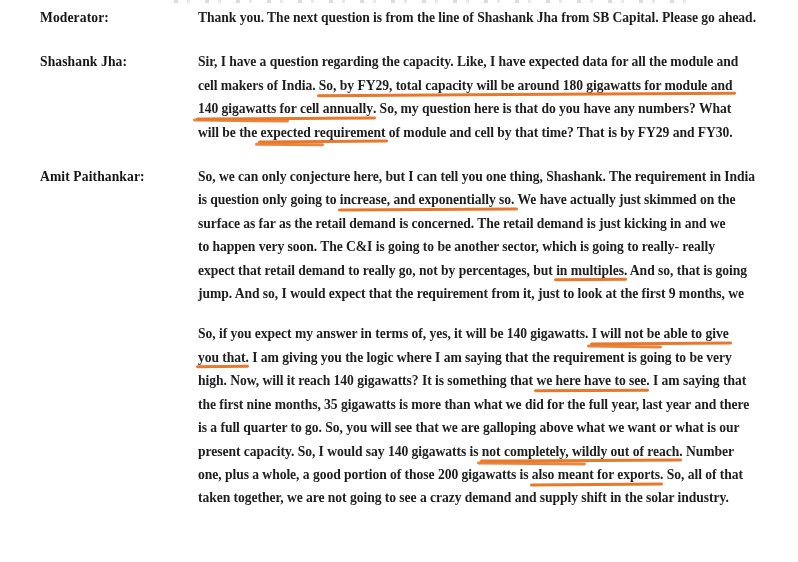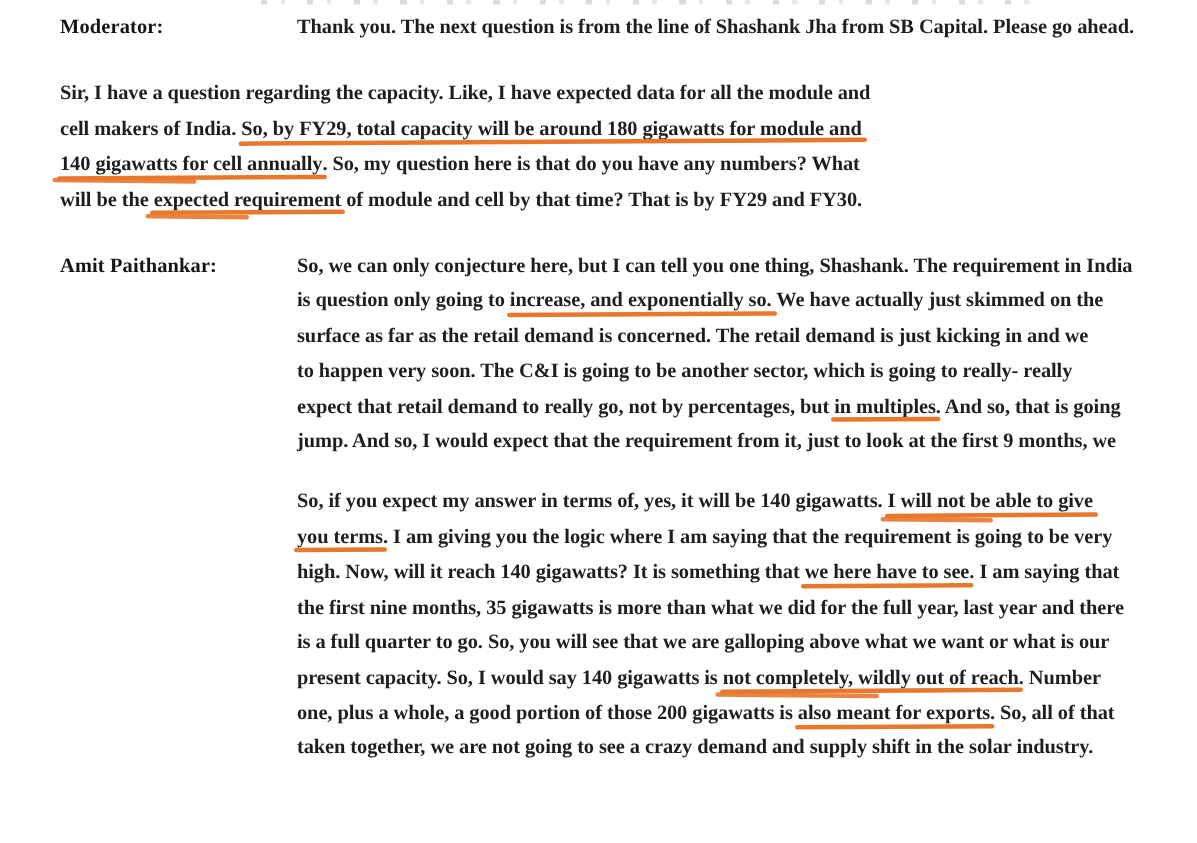--- a/index.html
+++ b/index.html
@@ -55,20 +55,21 @@
 <div class="page">
   <div class="artifact"></div>
   <div class="transcript">
       <div class="row">
         <div class="speaker">Moderator:</div>
         <div class="text-col">
           <div class="line"><span>Thank you. The next question is from the line of Shashank Jha from SB Capital. Please go ahead.</span></div>
         </div>
       </div>
       <div class="row">
+        <div class="speaker">Shashank Jha:</div>
         <div class="text-col">
           <div class="line"><span>Sir, I have a question regarding the capacity. Like, I have expected data for all the module and</span></div>
           <div class="line"><span>cell makers of India. </span><span class="u">So, by FY29, total capacity will be around 180 gigawatts for module and</span></div>
           <div class="line"><span class="u u2">140 gigawatts for cell annually</span><span>. So, my question here is that do you have any numbers? What</span></div>
           <div class="line"><span>will be the </span><span class="u u2">expected requirement</span><span> of module and cell by that time? That is by FY29 and FY30.</span></div>
         </div>
       </div>
       <div class="row">
         <div class="speaker">Amit Paithankar:</div>
         <div class="text-col">
@@ -77,21 +78,21 @@
           <div class="line"><span>surface as far as the retail demand is concerned. The retail demand is just kicking in and we</span></div>
           <div class="line"><span>to happen very soon. The C&amp;I is going to be another sector, which is going to really- really</span></div>
           <div class="line"><span>expect that retail demand to really go, not by percentages, but </span><span class="u">in multiples</span><span>. And so, that is going</span></div>
           <div class="line"><span>jump. And so, I would expect that the requirement from it, just to look at the first 9 months, we</span></div>
         </div>
       </div>
       <div class="row">
         <div class="speaker"></div>
         <div class="text-col">
           <div class="line"><span>So, if you expect my answer in terms of, yes, it will be 140 gigawatts. </span><span class="u u2">I will not be able to give</span></div>
-          <div class="line"><span class="u">you terms</span><span>. I am giving you the logic where I am saying that the requirement is going to be very</span></div>
+          <div class="line"><span class="u">you that</span><span>. I am giving you the logic where I am saying that the requirement is going to be very</span></div>
           <div class="line"><span>high. Now, will it reach 140 gigawatts? It is something that </span><span class="u">we here have to see</span><span>. I am saying that</span></div>
           <div class="line"><span>the first nine months, 35 gigawatts is more than what we did for the full year, last year and there</span></div>
           <div class="line"><span>is a full quarter to go. So, you will see that we are galloping above what we want or what is our</span></div>
           <div class="line"><span>present capacity. So, I would say 140 gigawatts is </span><span class="u u2">not completely, wildly out of reach</span><span>. Number</span></div>
           <div class="line"><span>one, plus a whole, a good portion of those 200 gigawatts is </span><span class="u">also meant for exports</span><span>. So, all of that</span></div>
           <div class="line last"><span>taken together, we are not going to see a crazy demand and supply shift in the solar industry.</span></div>
         </div>
       </div>
     </div>
 </div>

